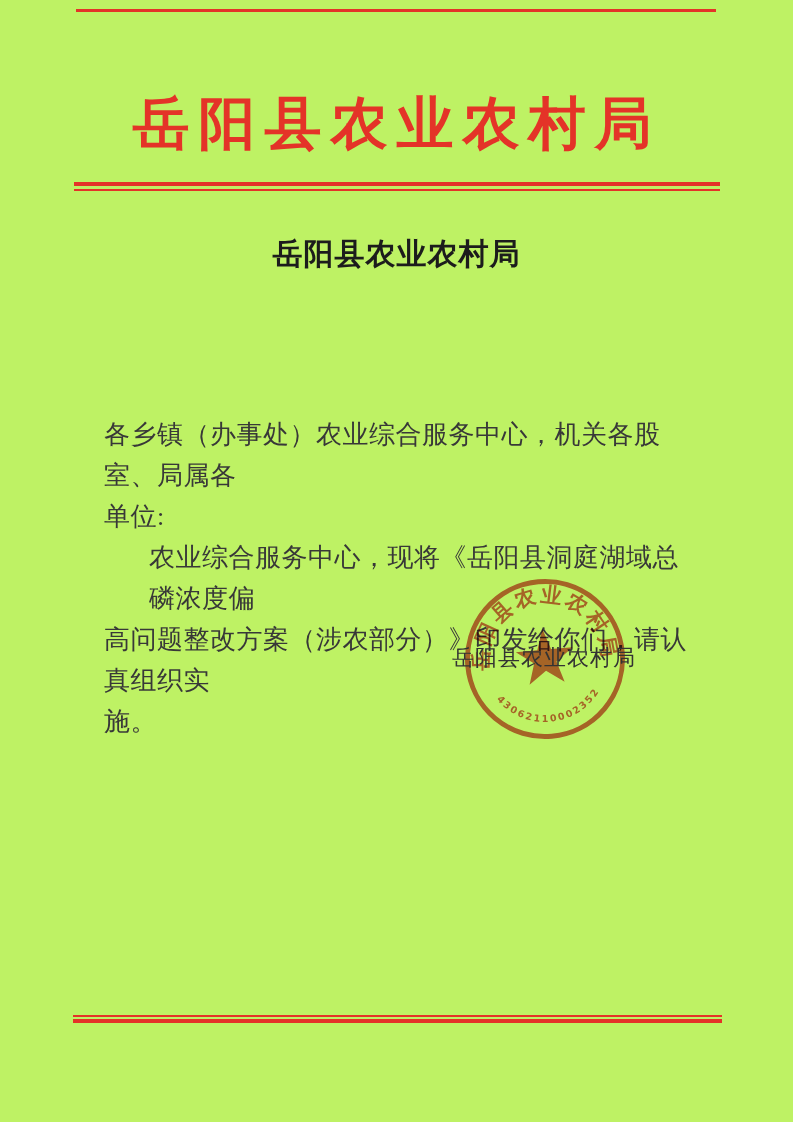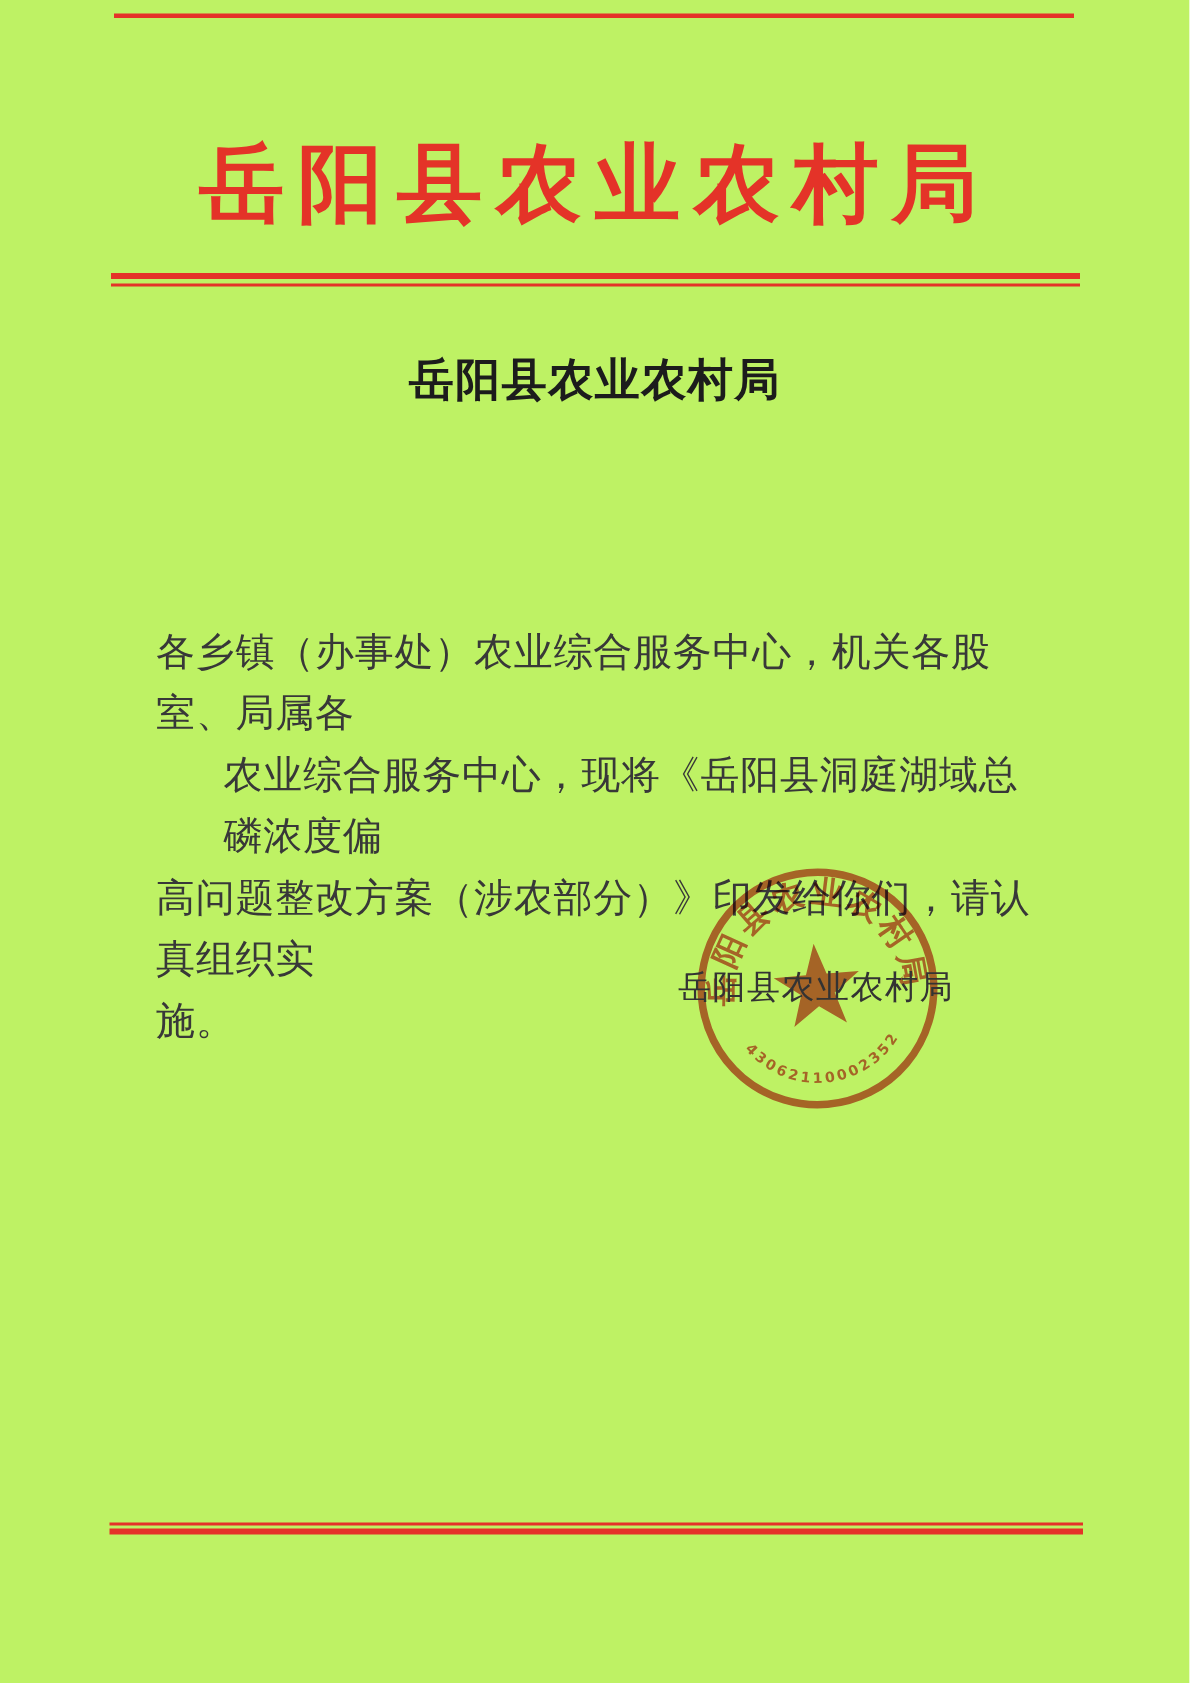--- a/index.html
+++ b/index.html
@@ -104,20 +104,21 @@
 
   <div class="rule hdr-thick"></div>
   <div class="rule hdr-thin"></div>
 
   <div class="doc-title">
     <div>岳阳县农业农村局</div>
   </div>
 
   <div class="body-text">
     <div>各乡镇（办事处）农业综合服务中心，机关各股室、局属各</div>
+    <div>单位:</div>
     <div class="indent">农业综合服务中心，现将《岳阳县洞庭湖域总磷浓度偏</div>
     <div>高问题整改方案（涉农部分）》印发给你们，请认真组织实</div>
     <div>施。</div>
   </div>
 
   <svg class="seal" viewBox="0 0 170 170">
     <defs>
       <path id="arcTop" d="M 33.3 109.1 A 57 57 0 1 1 136.7 109.1" fill="none"></path>
       <path id="arcBottom" d="M 33.4 121.1 A 63 63 0 0 0 136.6 121.1" fill="none"></path>
     </defs>

